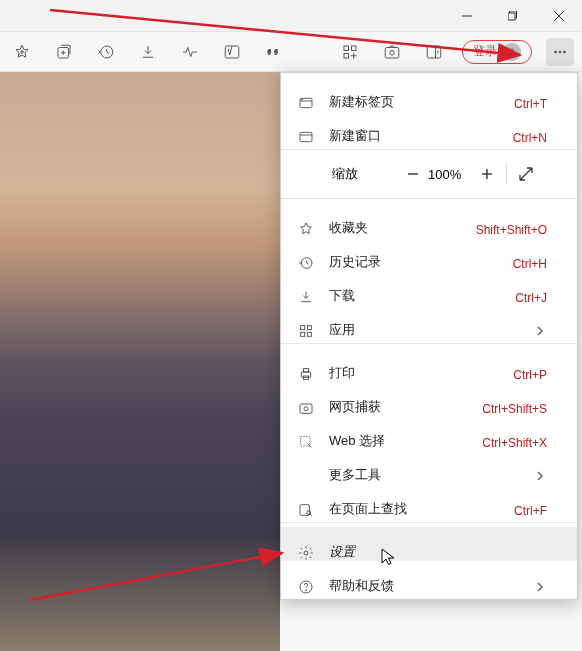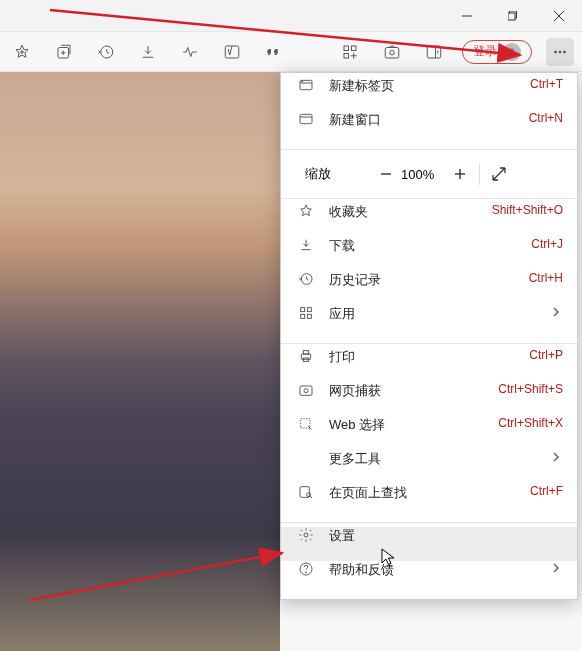--- a/index.html
+++ b/index.html
@@ -68,44 +68,45 @@
     right: 4px; top: 72px;
     width: 298px;
     background: #fff;
     border: 1px solid #ccc;
     box-shadow: 0 4px 18px rgba(0,0,0,0.25);
     padding: 4px 0;
   }
   .mrow {
     height: 34px;
     display: flex;
-    align-items: flex-start;
-    padding: 0 14px 0 14px;
+    align-items: flex-end;
+    padding: 0 30px 0 14px;
     color: #222;
     position: relative;
   }
-  .mrow.hover { background: #ededed; }
+  .mrow.hover { background: #ededed; font-style: italic; }
   .micon {
     width: 22px;
     display: flex; align-items: center; justify-content: center;
     color: #444;
     margin-right: 12px;
   }
   .micon svg { width: 16px; height: 16px; stroke: currentColor; fill: none; stroke-width: 1.3; }
   .mlabel { flex: 1; font-size: 13px; }
   .mshort { color: #b91c1c; font-size: 12px; margin-left: 10px; }
   .msep { height: 1px; background: #e5e5e5; margin: 4px 0; }
   .chev {
     width: 12px; color: #666;
   }
   .chev svg { width: 10px; height: 10px; stroke: currentColor; fill: none; stroke-width: 1.5; }
   .zoomrow {
     height: 40px;
     display: flex; align-items: center;
-    padding: 0 10px 0 24px;
+    padding: 0 10px 0 32px;
+    margin-left: 19px;
   }
   .zoomlabel { font-size: 13px; flex: 0 0 auto; margin-right: 40px;}
   .zbtn {
     width: 30px; height: 30px;
     display: flex; align-items:center; justify-content:center;
     color: #333;
   }
   .zval { width: 44px; font-size: 13px; }
   .zsep { width: 1px; height: 22px; background: #ddd; margin: 0 4px;}
   .arrow {
@@ -289,38 +290,38 @@
           <path d="M12 3l2.5 5.5L20 9l-4 4 1 6-5-3-5 3 1-6-4-4 5.5-.5z"></path>
         </svg>
       </span>
     <span class="mlabel">收藏夹</span>
     <span class="mshort">Shift+Shift+O</span>
   </div>
 
   <div class="mrow">
     <span class="micon">
         <svg viewBox="0 0 24 24">
-          <path d="M12 4v10m0 0l-4-4m4 4l4-4"></path>
-          <path d="M5 19h14"></path>
-        </svg>
-      </span>
-    <span class="mlabel">下载</span>
-    <span class="mshort">Ctrl+J</span>
-  </div>
-
-  <div class="mrow">
-    <span class="micon">
-        <svg viewBox="0 0 24 24">
           <circle cx="13" cy="12" r="8"></circle>
           <path d="M13 8v4l3 2"></path>
           <path d="M4 12l-2-2m2 2l-2 2"></path>
         </svg>
       </span>
     <span class="mlabel">历史记录</span>
     <span class="mshort">Ctrl+H</span>
+  </div>
+
+  <div class="mrow">
+    <span class="micon">
+        <svg viewBox="0 0 24 24">
+          <path d="M12 4v10m0 0l-4-4m4 4l4-4"></path>
+          <path d="M5 19h14"></path>
+        </svg>
+      </span>
+    <span class="mlabel">下载</span>
+    <span class="mshort">Ctrl+J</span>
   </div>
 
   <div class="mrow">
     <span class="micon">
         <svg viewBox="0 0 24 24">
           <rect x="4" y="4" width="6" height="6"></rect>
           <rect x="14" y="4" width="6" height="6"></rect>
           <rect x="4" y="14" width="6" height="6"></rect>
           <rect x="14" y="14" width="6" height="6"></rect>
         </svg>

